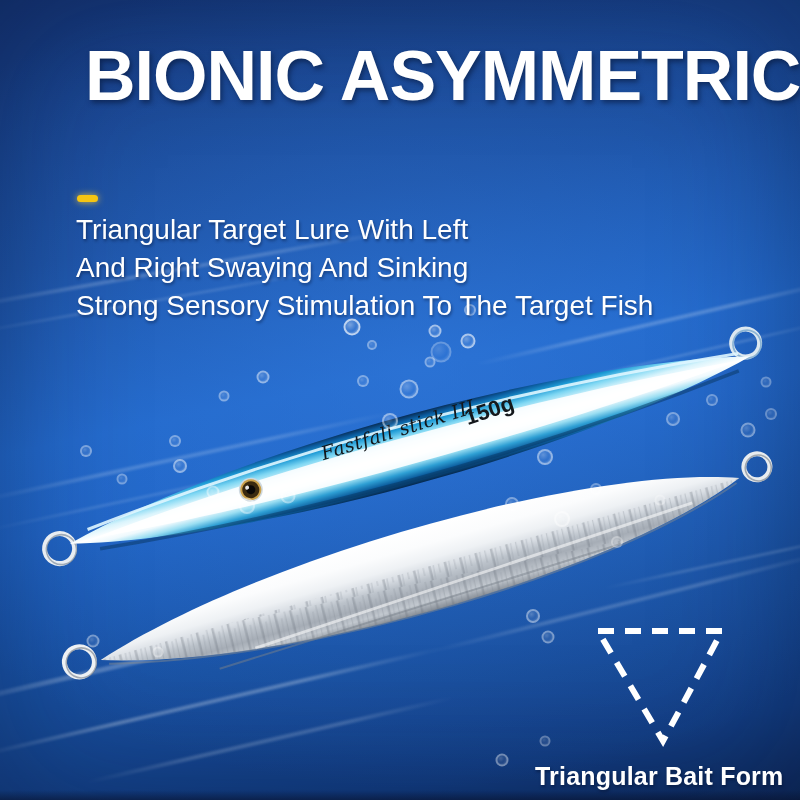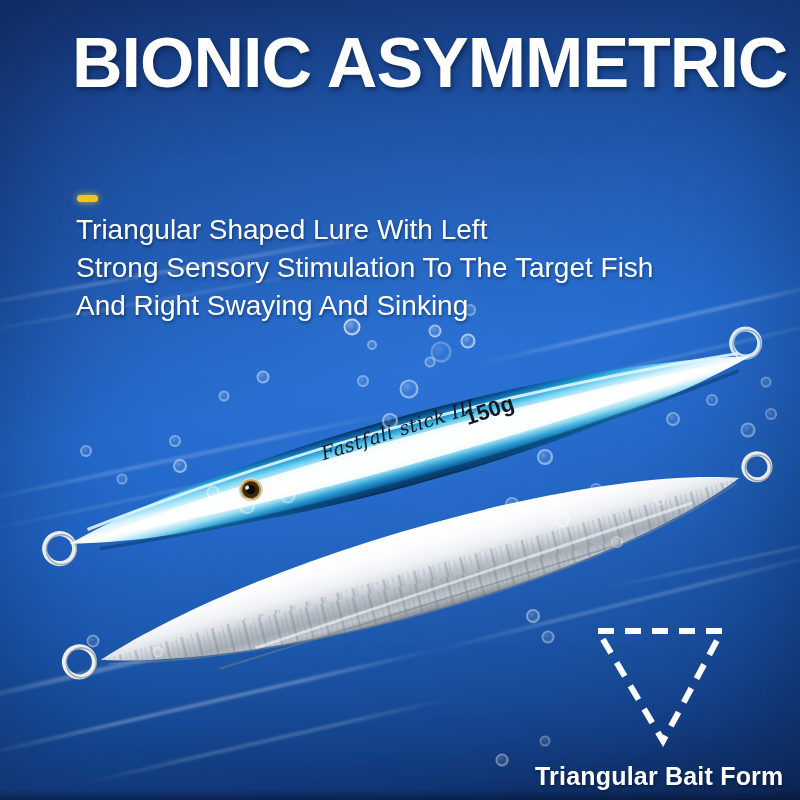--- a/index.html
+++ b/index.html
@@ -158,27 +158,27 @@
       <div class="bubble" style="left: 470px; top: 310px; width: 8px; height: 8px; opacity: 0.5;"></div>
       <div class="bubble" style="left: 441px; top: 352px; width: 17px; height: 17px; opacity: 0.35;"></div>
       <div class="bubble" style="left: 617px; top: 542px; width: 8px; height: 8px; opacity: 0.4;"></div>
       <div class="bubble" style="left: 660px; top: 500px; width: 7px; height: 7px; opacity: 0.35;"></div>
     </div>
 
   <svg class="overlay-svg" width="800" height="800" viewBox="0 0 800 800">
     <polygon points="598,631 722,631 663,741" fill="none" stroke="#ffffff" stroke-width="6" stroke-dasharray="16 11"></polygon>
   </svg>
 
-  <h1 class="title" style="margin:0;">
+  <h1 class="title" style="margin:13px;">
     <span>BIONIC ASYMMETRIC</span><br>
   </h1>
 
   <div class="accent-dash" id="accent-dash" style="background: rgb(245, 197, 19);"></div>
 
   <div class="description">
-    <div>Triangular Shaped Lure With Left</div>
+    <div>Triangular Target Lure With Left</div>
+    <div>And Right Swaying And Sinking</div>
     <div>Strong Sensory Stimulation To The Target Fish</div>
-    <div>And Right Swaying And Sinking</div>
   </div>
 
   <div class="callout-caption">Triangular Bait Form</div>
 
 </div>
 
 </body></html>

